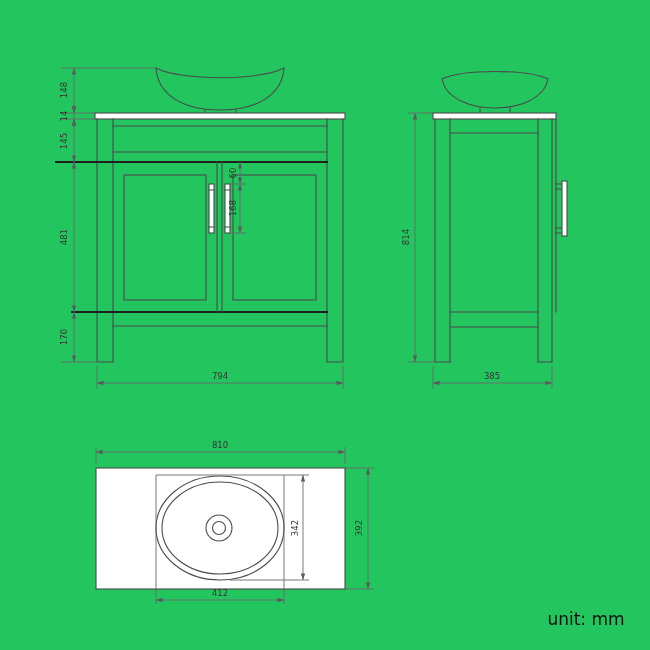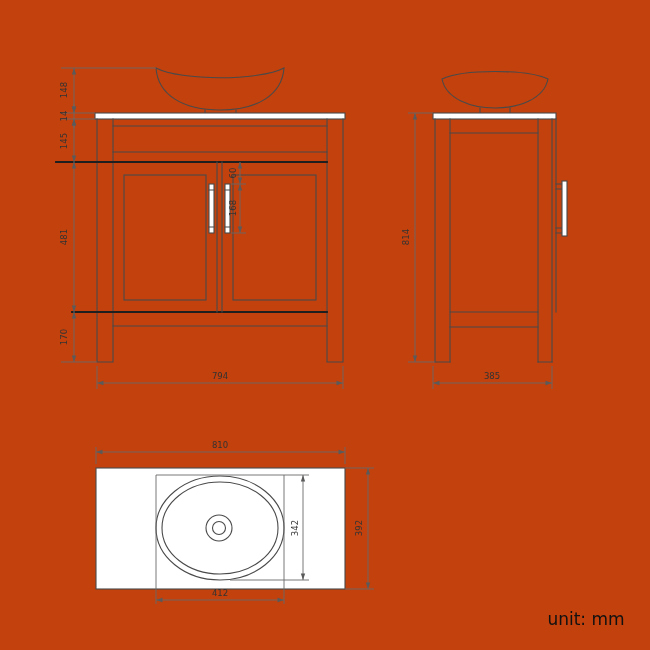--- a/index.html
+++ b/index.html
@@ -1,16 +1,16 @@
 <!DOCTYPE html>
 <html><head>
 <meta charset="utf-8">
 <style>
   html,body{margin:0;padding:0;background:#fff;}
-  .canvas{position:relative;width:650px;height:650px;background:#c2410c;overflow:hidden;
+  .canvas{position:relative;width:650px;height:650px;background:#22c55e;overflow:hidden;
           font-family:"DejaVu Sans",sans-serif;}
   svg{display:block;}
   .ln{stroke:#4a4a4a;stroke-width:1.1;fill:none;stroke-linecap:square;}
   .lnf{stroke:#4a4a4a;stroke-width:1.1;fill:#ffffff;}
   .dark{stroke:#1f1f1f;stroke-width:1.8;fill:none;stroke-linecap:square;}
   .dim{stroke:#6a6a6a;stroke-width:0.9;fill:none;}
   .dt{font-size:8.5px;fill:#333333;text-anchor:middle;}
   .unit{font-size:17px;fill:#111111;text-anchor:middle;}
 </style>
 </head>

